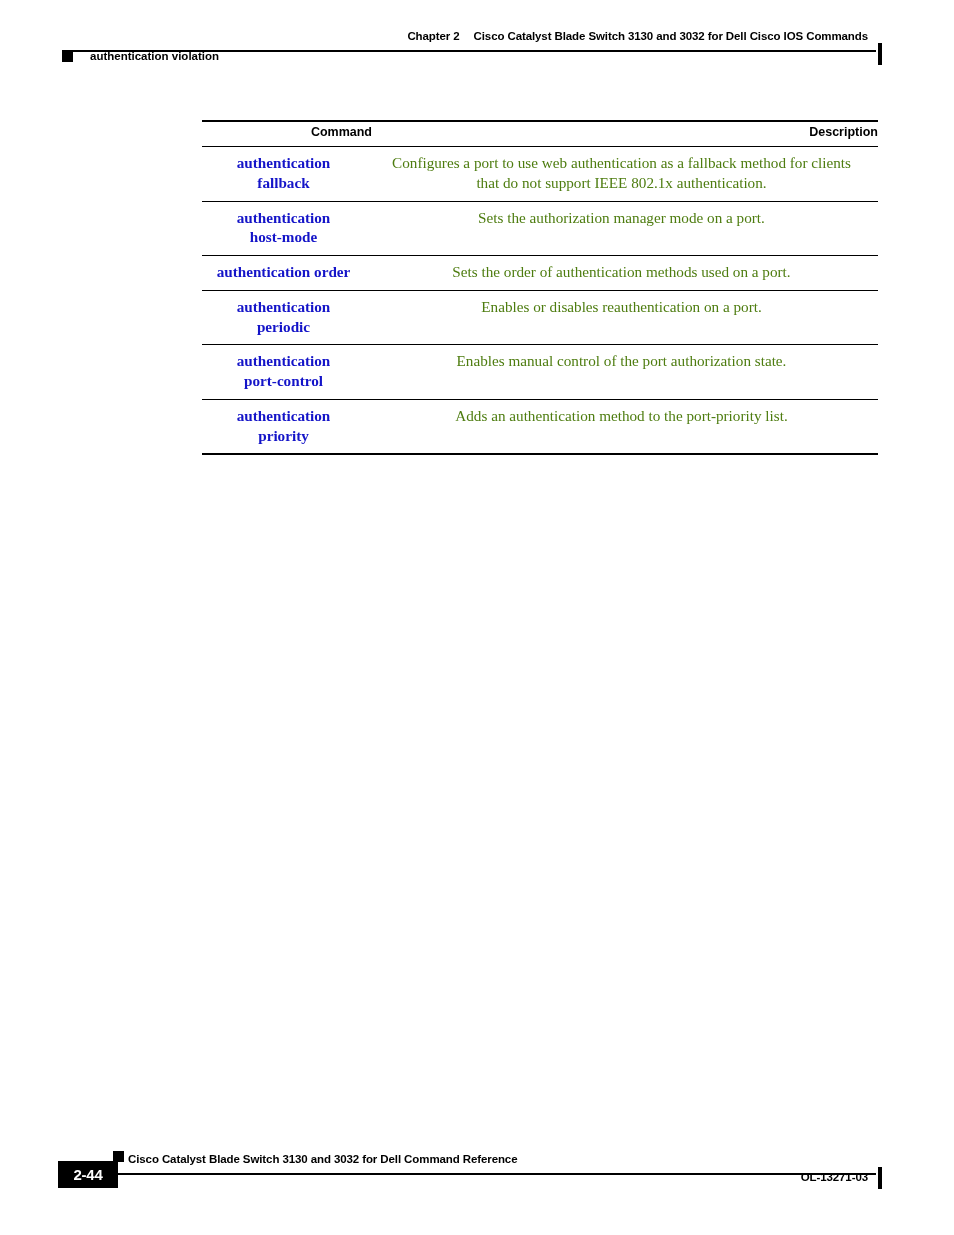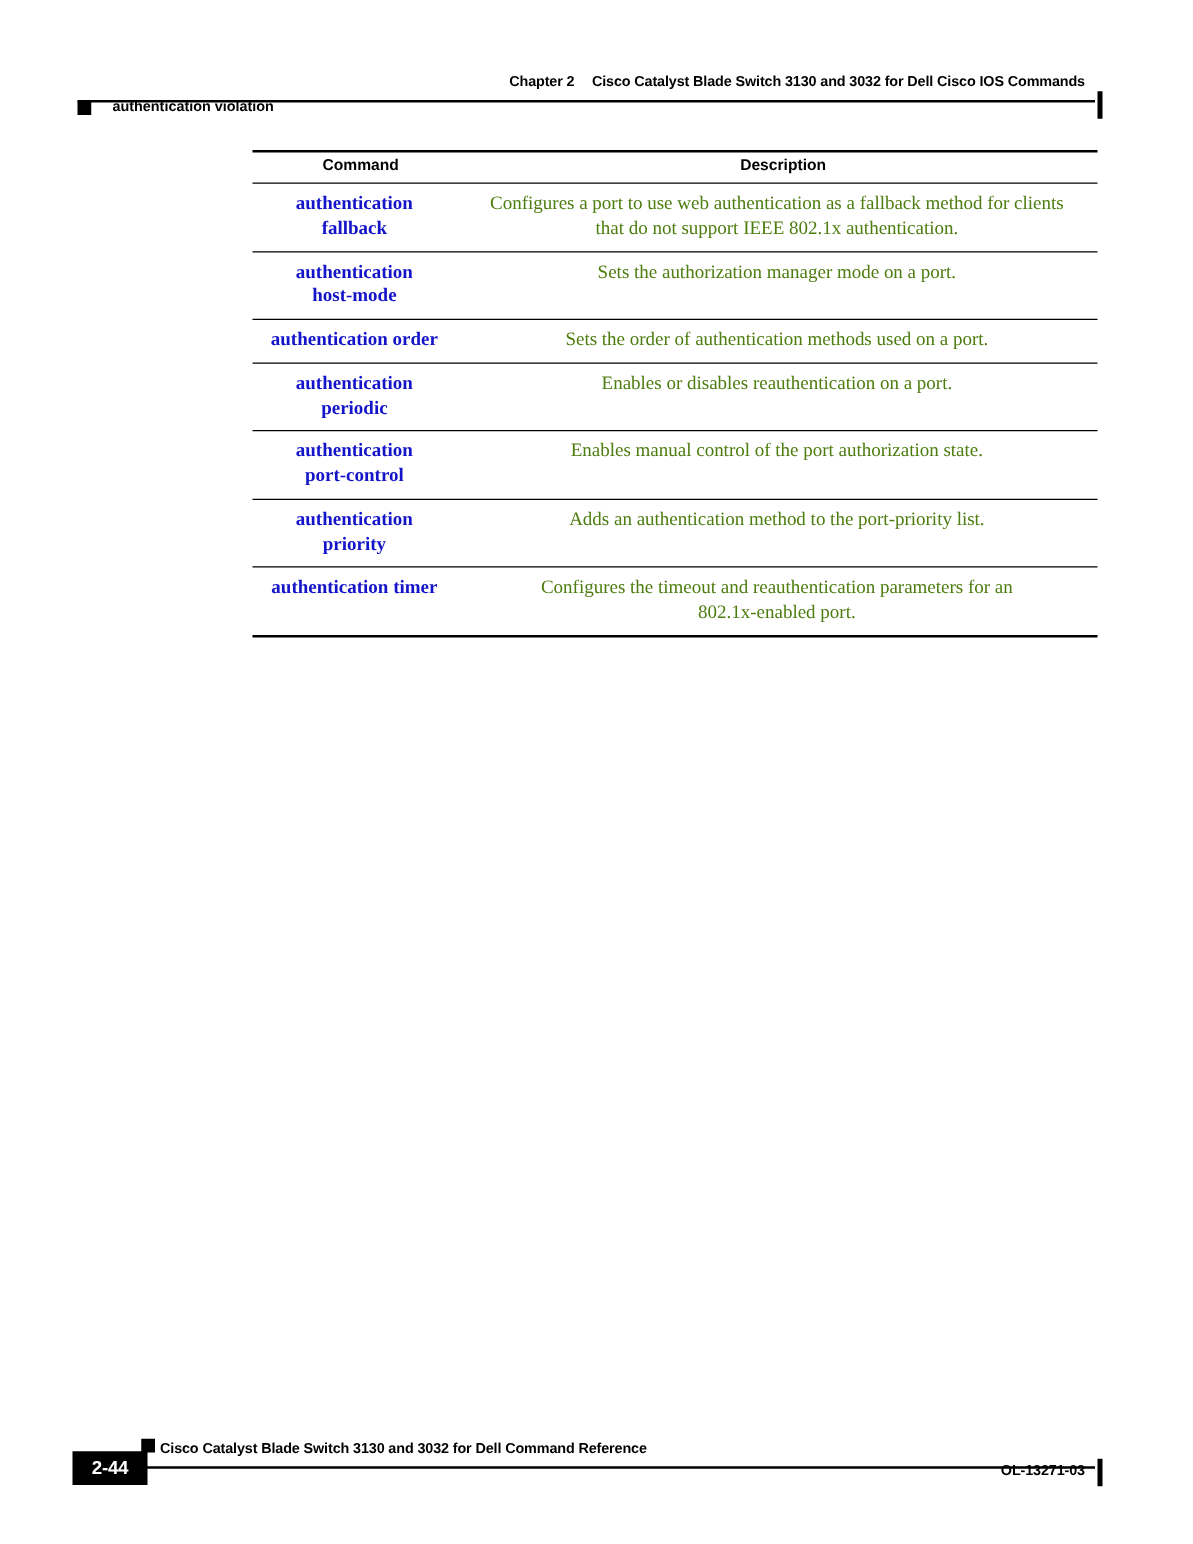--- a/index.html
+++ b/index.html
@@ -16,21 +16,20 @@
     overflow: hidden;
   }
 
   
   .page-header {
     position: absolute;
     top: 30px;
     left: 0;
     width: 954px;
     height: 46px;
-    margin-top: 30px;
   }
   .header-right-text {
     position: absolute;
     right: 86px;
     top: 0px;
     font-family: "Liberation Sans", sans-serif;
     font-weight: bold;
     font-size: 11.5px;
     letter-spacing: -0.1px;
     white-space: nowrap;
@@ -84,21 +83,21 @@
   }
   table.cmd-table {
     width: 676px;
     border-collapse: collapse;
     table-layout: fixed;
   }
   table.cmd-table col.c-cmd { width: 170px; }
   table.cmd-table col.c-desc { width: 506px; }
 
   table.cmd-table thead th {
-    text-align: center;
+    text-align: right;
     font-family: "Liberation Sans", sans-serif;
     font-weight: bold;
     font-size: 12.5px;
     padding: 3px 0 7px 3px;
     border-top: 2.2px solid #000000;
     border-bottom: 1.1px solid #000000;
     vertical-align: top;
   }
   table.cmd-table tbody td {
     border-bottom: 1.1px solid #000000;
@@ -266,29 +265,20 @@
         </tr>
         <tr>
           <td class="cmd-cell">
             <span class="cmd-line">authentication</span>
             <span class="cmd-line">priority</span>
           </td>
           <td class="desc-cell">
             <span class="desc-line">Adds an authentication method to the port-priority list.</span>
           </td>
         </tr>
-        <tr>
-          <td class="cmd-cell">
-            <span class="cmd-line">authentication timer</span>
-          </td>
-          <td class="desc-cell">
-            <span class="desc-line">Configures the timeout and reauthentication parameters for an</span>
-            <span class="desc-line">802.1x-enabled port.</span>
-          </td>
-        </tr>
       </tbody>
   </table>
 </div>
 
 <div class="page-footer">
   <div class="footer-marker-sq"></div>
   <div class="footer-booktitle">Cisco Catalyst Blade Switch 3130 and 3032 for Dell Command Reference</div>
   <div class="footer-rule"></div>
   <div class="footer-pagebox">2-44</div>
   <div class="footer-docid">OL-13271-03</div>

